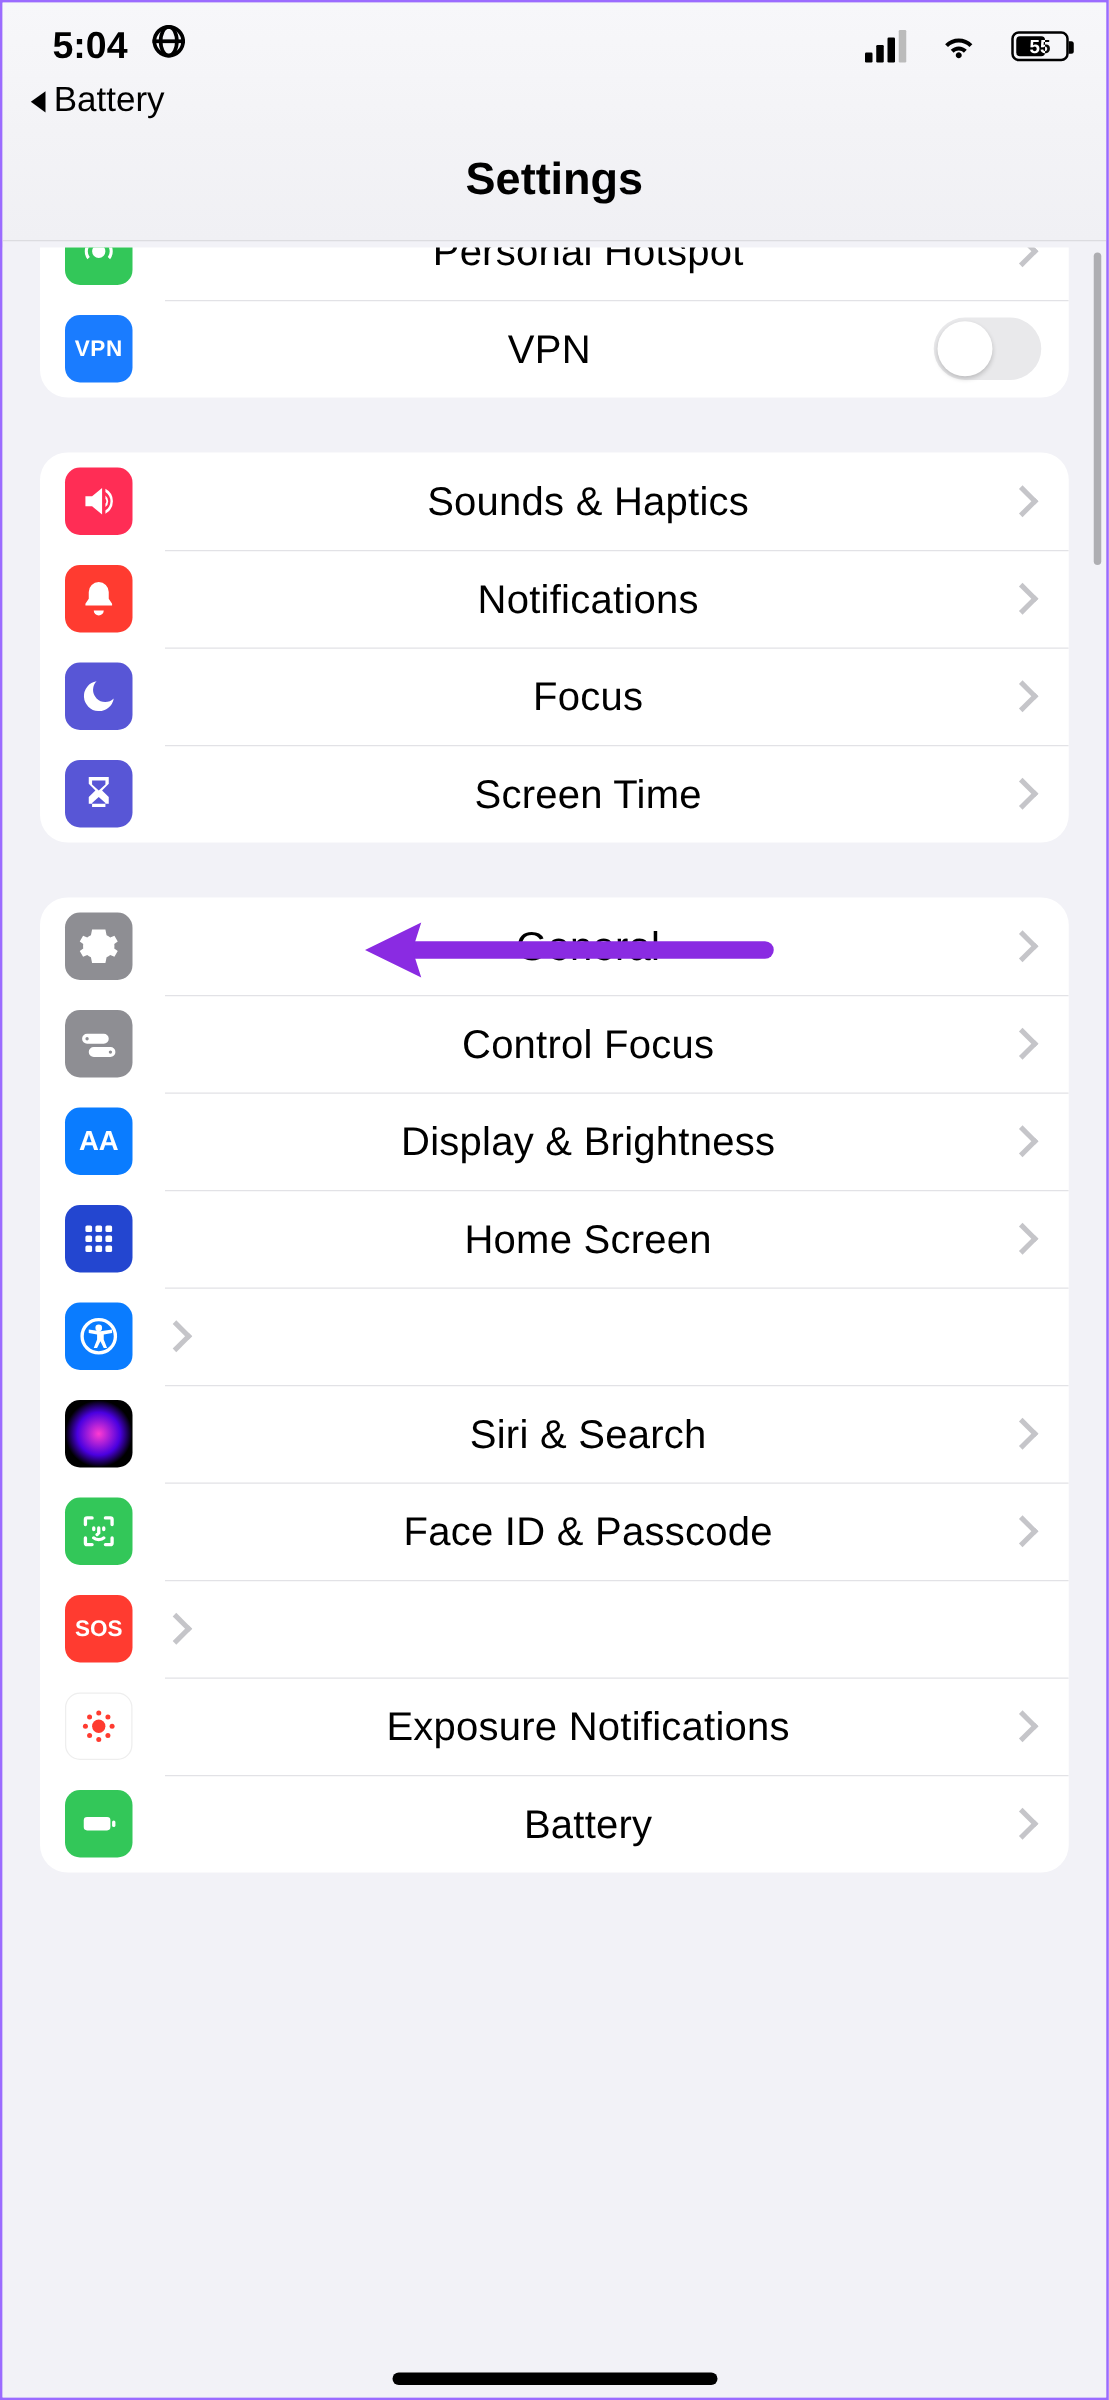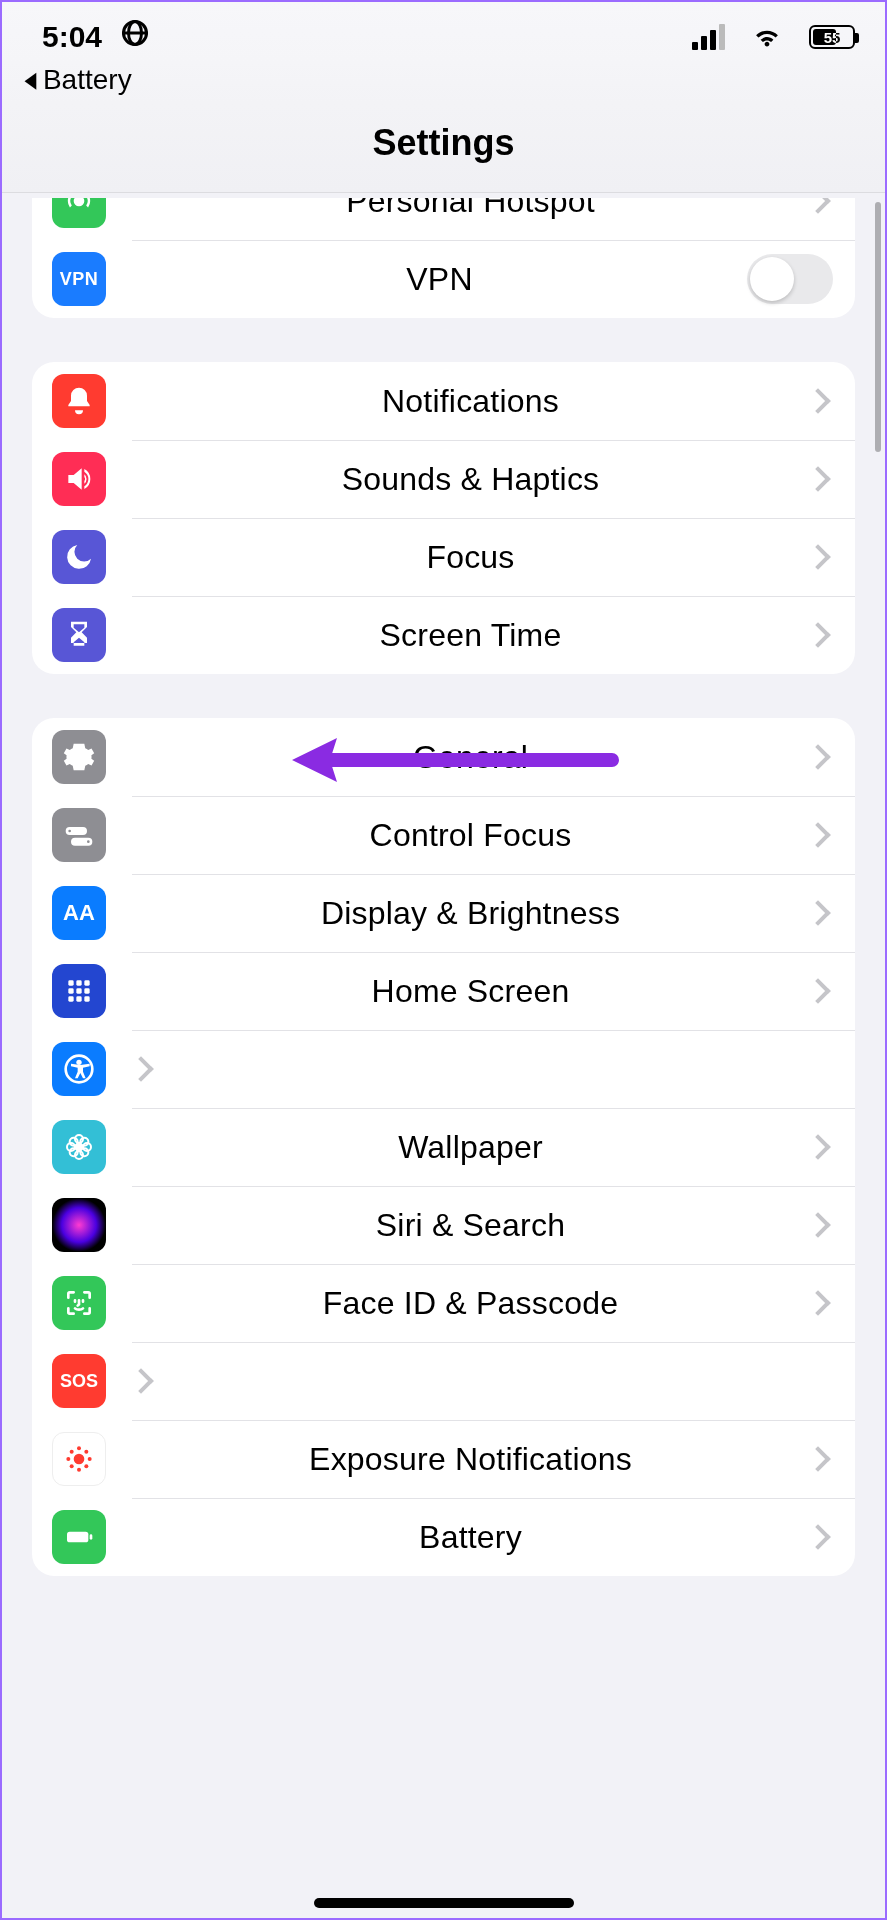--- a/index.html
+++ b/index.html
@@ -183,35 +183,35 @@
       </div>
       <div class="row">
         <span class="icon ic-vpn">VPN</span>
         <span class="label">VPN</span>
         <span class="toggle"></span>
       </div>
     </div>
 
     <div class="group">
       <div class="row">
+        <span class="icon ic-sound">
+            <svg viewBox="0 0 24 24">
+              <path d="M4 9v6h4l6 5V4L8 9H4zm12-.5a4.5 4.5 0 010 7v-2a2.5 2.5 0 000-3v-2zm0-4v2a6.5 6.5 0 010 11v2a8.5 8.5 0 000-15z"></path>
+            </svg>
+          </span>
+        <span class="label">Sounds &amp; Haptics</span>
+        <span class="chev"></span>
+      </div>
+      <div class="row">
         <span class="icon ic-notif">
             <svg viewBox="0 0 24 24">
               <path d="M12 2a6 6 0 00-6 6v4l-2 3v1h16v-1l-2-3V8a6 6 0 00-6-6zm0 20a3 3 0 003-3H9a3 3 0 003 3z"></path>
             </svg>
           </span>
         <span class="label">Notifications</span>
-        <span class="chev"></span>
-      </div>
-      <div class="row">
-        <span class="icon ic-sound">
-            <svg viewBox="0 0 24 24">
-              <path d="M4 9v6h4l6 5V4L8 9H4zm12-.5a4.5 4.5 0 010 7v-2a2.5 2.5 0 000-3v-2zm0-4v2a6.5 6.5 0 010 11v2a8.5 8.5 0 000-15z"></path>
-            </svg>
-          </span>
-        <span class="label">Sounds &amp; Haptics</span>
         <span class="chev"></span>
       </div>
       <div class="row">
         <span class="icon ic-focus">
             <svg viewBox="0 0 24 24">
               <path d="M21 13.3A9 9 0 1110.7 3a7 7 0 0010.3 10.3z"></path>
             </svg>
           </span>
         <span class="label">Focus</span>
         <span class="chev"></span>
@@ -269,39 +269,20 @@
         <span class="chev"></span>
       </div>
       <div class="row">
         <span class="icon ic-access">
             <svg viewBox="0 0 24 24">
               <circle cx="12" cy="12" r="10" fill="none" stroke="#fff" stroke-width="2"></circle>
               <circle cx="12" cy="7" r="2"></circle>
               <path d="M6 10l5 1v3l-2 5h2l2-4 2 4h2l-2-5v-3l5-1v-2l-7 1-7-1v2z"></path>
             </svg>
           </span>
-        <span class="chev"></span>
-      </div>
-      <div class="row">
-        <span class="icon ic-wall">
-            <svg viewBox="0 0 24 24">
-              <circle cx="12" cy="12" r="3"></circle>
-              <g fill="none" stroke="#fff" stroke-width="1.5">
-                <circle cx="12" cy="6" r="3"></circle>
-                <circle cx="12" cy="18" r="3"></circle>
-                <circle cx="6" cy="12" r="3"></circle>
-                <circle cx="18" cy="12" r="3"></circle>
-                <circle cx="8" cy="8" r="3"></circle>
-                <circle cx="16" cy="8" r="3"></circle>
-                <circle cx="8" cy="16" r="3"></circle>
-                <circle cx="16" cy="16" r="3"></circle>
-              </g>
-            </svg>
-          </span>
-        <span class="label">Wallpaper</span>
         <span class="chev"></span>
       </div>
       <div class="row">
         <span class="icon ic-siri"></span>
         <span class="label">Siri &amp; Search</span>
         <span class="chev"></span>
       </div>
       <div class="row">
         <span class="icon ic-face">
             <svg viewBox="0 0 24 24">

